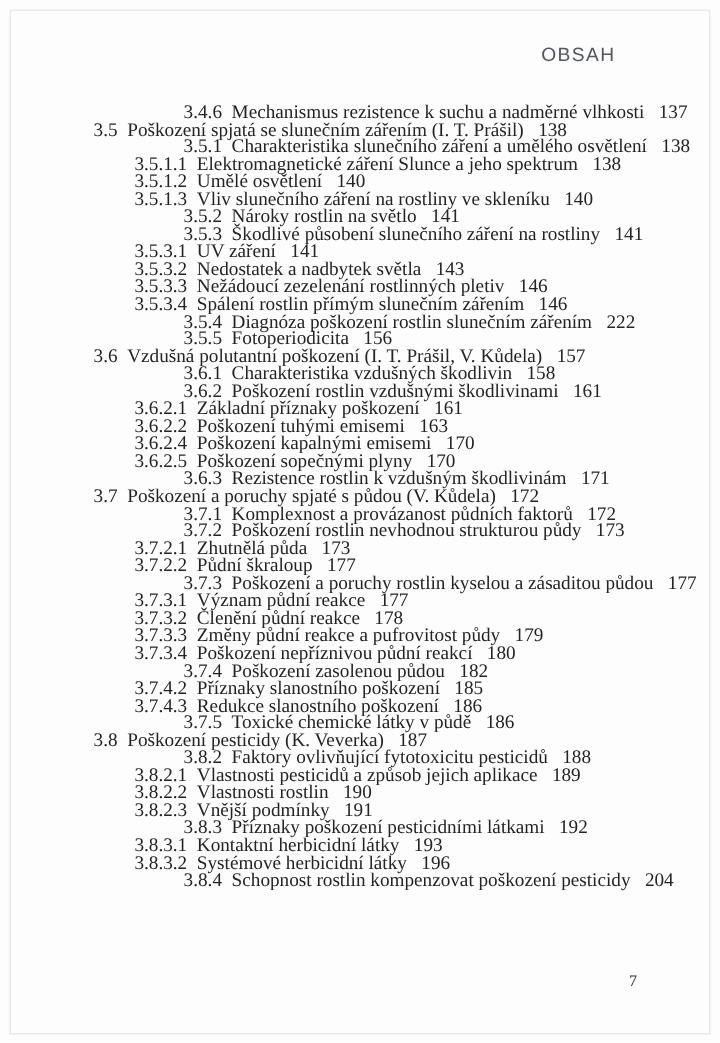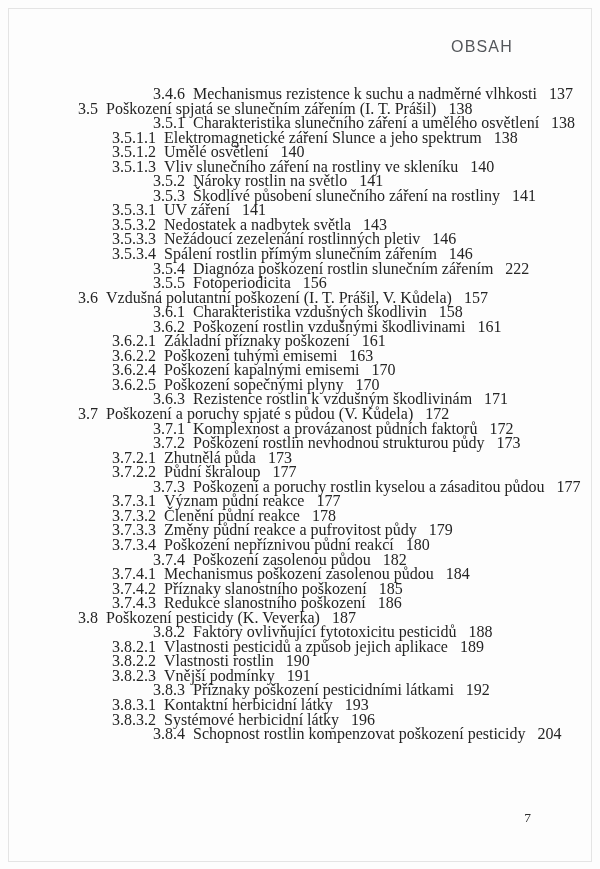--- a/index.html
+++ b/index.html
@@ -91,23 +91,23 @@
       <div class="toc-row lvl3"><span class="toc-num">3.7.1</span><span class="toc-title">Komplexnost a provázanost půdních faktorů</span><span class="toc-page">172</span></div>
       <div class="toc-row lvl3"><span class="toc-num">3.7.2</span><span class="toc-title">Poškození rostlin nevhodnou strukturou půdy</span><span class="toc-page">173</span></div>
       <div class="toc-row lvl4"><span class="toc-num">3.7.2.1</span><span class="toc-title">Zhutnělá půda</span><span class="toc-page">173</span></div>
       <div class="toc-row lvl4"><span class="toc-num">3.7.2.2</span><span class="toc-title">Půdní škraloup</span><span class="toc-page">177</span></div>
       <div class="toc-row lvl3"><span class="toc-num">3.7.3</span><span class="toc-title">Poškození a poruchy rostlin kyselou a zásaditou půdou</span><span class="toc-page">177</span></div>
       <div class="toc-row lvl4"><span class="toc-num">3.7.3.1</span><span class="toc-title">Význam půdní reakce</span><span class="toc-page">177</span></div>
       <div class="toc-row lvl4"><span class="toc-num">3.7.3.2</span><span class="toc-title">Členění půdní reakce</span><span class="toc-page">178</span></div>
       <div class="toc-row lvl4"><span class="toc-num">3.7.3.3</span><span class="toc-title">Změny půdní reakce a pufrovitost půdy</span><span class="toc-page">179</span></div>
       <div class="toc-row lvl4"><span class="toc-num">3.7.3.4</span><span class="toc-title">Poškození nepříznivou půdní reakcí</span><span class="toc-page">180</span></div>
       <div class="toc-row lvl3"><span class="toc-num">3.7.4</span><span class="toc-title">Poškození zasolenou půdou</span><span class="toc-page">182</span></div>
-      <div class="toc-row lvl4"><span class="toc-num">3.7.4.1</span><span class="toc-title">Mechanismus poškození zasolenou půdou</span><span class="toc-page">184</span></div>
       <div class="toc-row lvl4"><span class="toc-num">3.7.4.2</span><span class="toc-title">Příznaky slanostního poškození</span><span class="toc-page">185</span></div>
       <div class="toc-row lvl4"><span class="toc-num">3.7.4.3</span><span class="toc-title">Redukce slanostního poškození</span><span class="toc-page">186</span></div>
+      <div class="toc-row lvl3"><span class="toc-num">3.7.5</span><span class="toc-title">Toxické chemické látky v půdě</span><span class="toc-page">186</span></div>
       <div class="toc-row lvl2"><span class="toc-num">3.8</span><span class="toc-title">Poškození pesticidy (K. Veverka)</span><span class="toc-page">187</span></div>
       <div class="toc-row lvl3"><span class="toc-num">3.8.2</span><span class="toc-title">Faktory ovlivňující fytotoxicitu pesticidů</span><span class="toc-page">188</span></div>
       <div class="toc-row lvl4"><span class="toc-num">3.8.2.1</span><span class="toc-title">Vlastnosti pesticidů a způsob jejich aplikace</span><span class="toc-page">189</span></div>
       <div class="toc-row lvl4"><span class="toc-num">3.8.2.2</span><span class="toc-title">Vlastnosti rostlin</span><span class="toc-page">190</span></div>
       <div class="toc-row lvl4"><span class="toc-num">3.8.2.3</span><span class="toc-title">Vnější podmínky</span><span class="toc-page">191</span></div>
       <div class="toc-row lvl3"><span class="toc-num">3.8.3</span><span class="toc-title">Příznaky poškození pesticidními látkami</span><span class="toc-page">192</span></div>
       <div class="toc-row lvl4"><span class="toc-num">3.8.3.1</span><span class="toc-title">Kontaktní herbicidní látky</span><span class="toc-page">193</span></div>
       <div class="toc-row lvl4"><span class="toc-num">3.8.3.2</span><span class="toc-title">Systémové herbicidní látky</span><span class="toc-page">196</span></div>
       <div class="toc-row lvl3"><span class="toc-num">3.8.4</span><span class="toc-title">Schopnost rostlin kompenzovat poškození pesticidy</span><span class="toc-page">204</span></div>
     </div>

